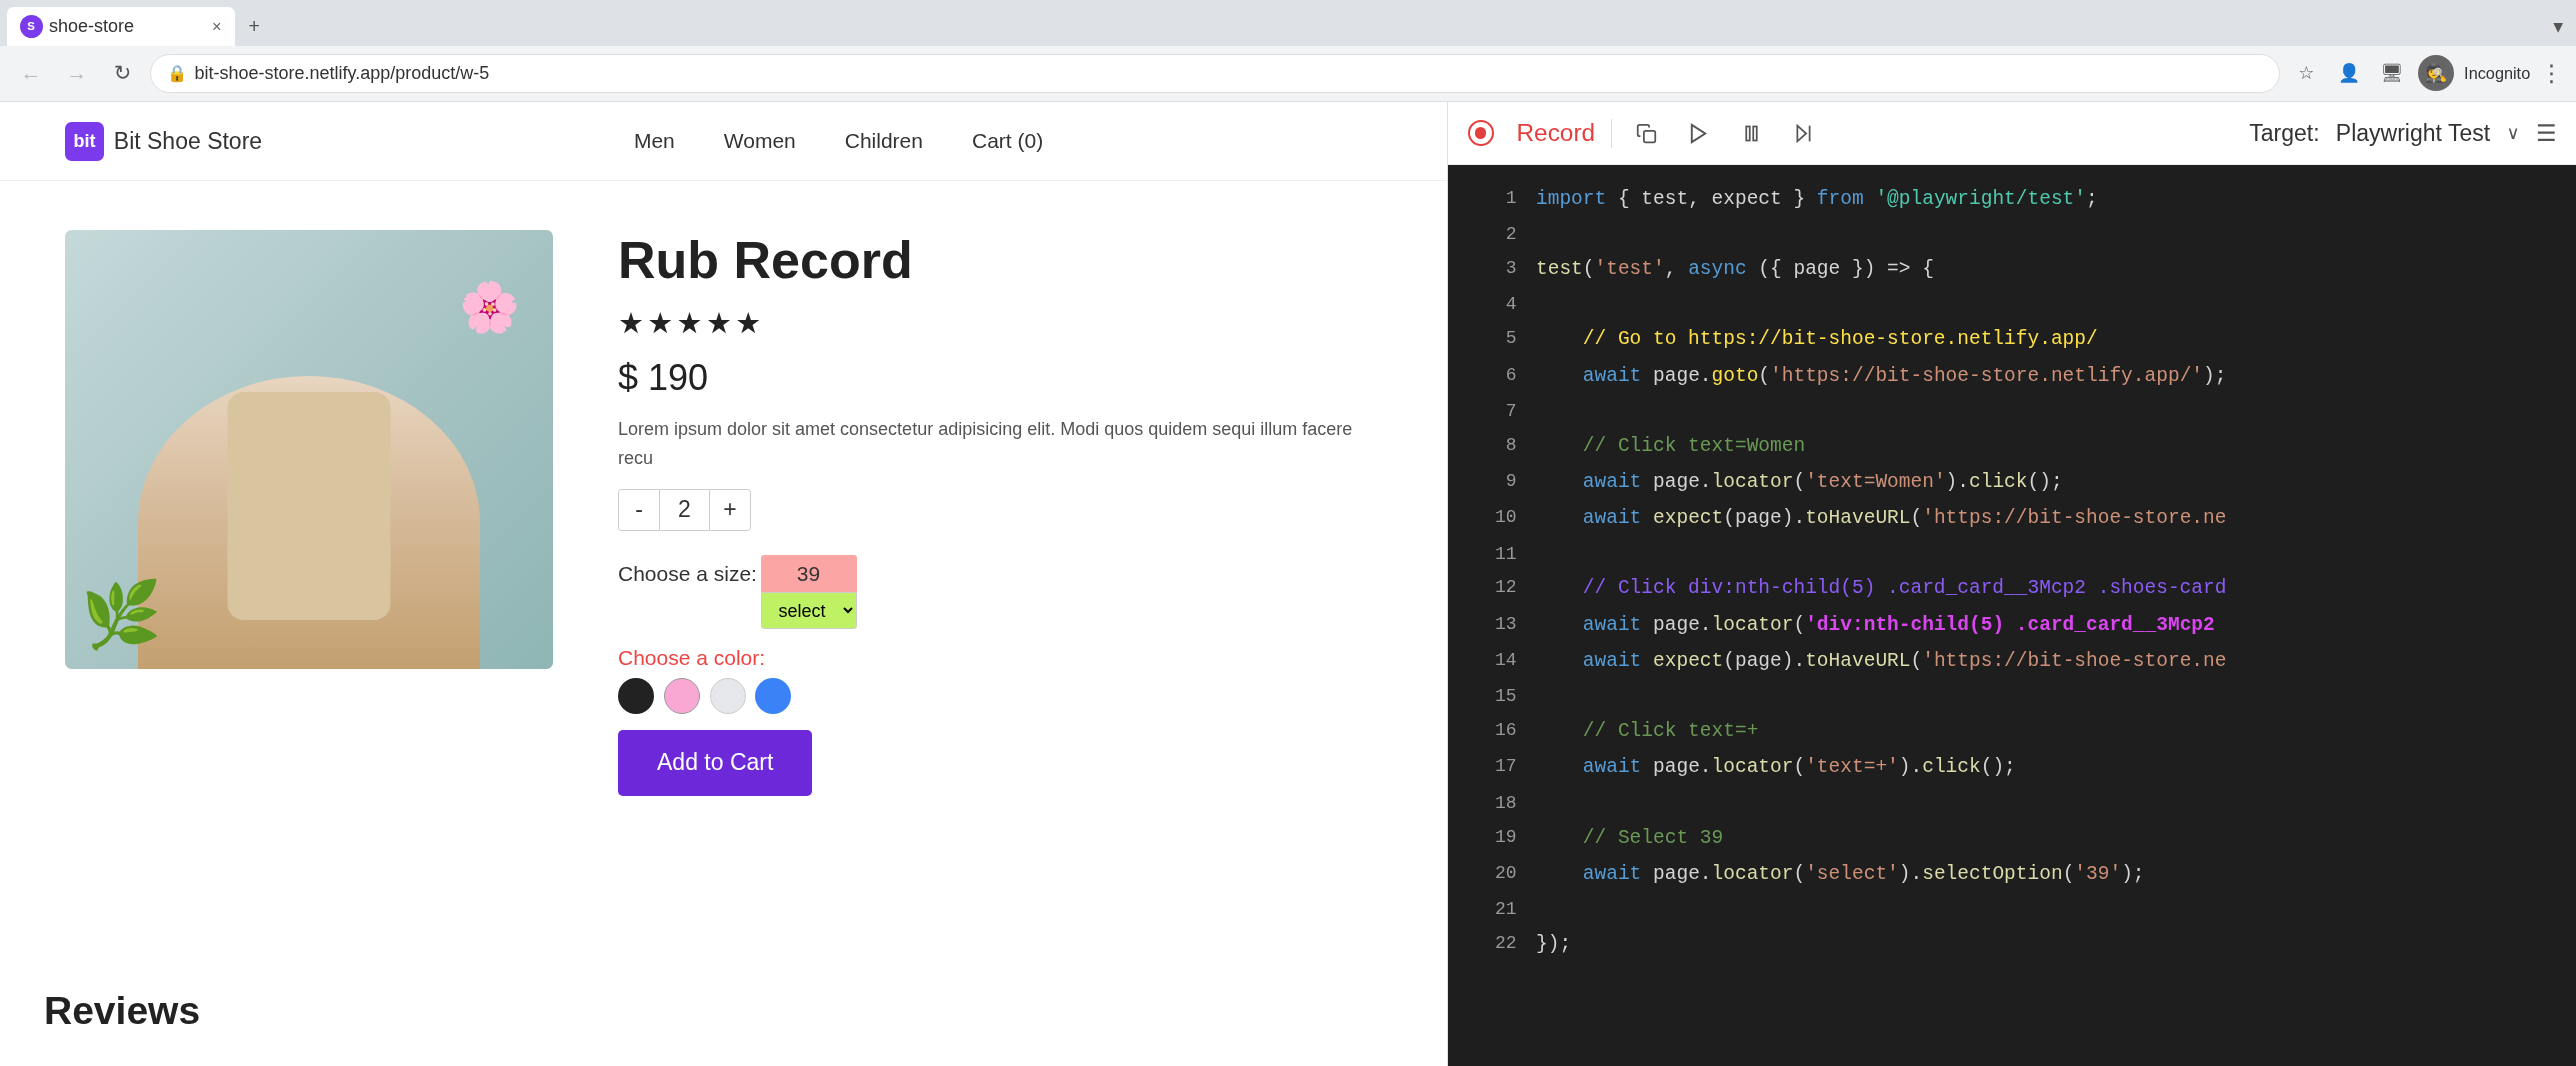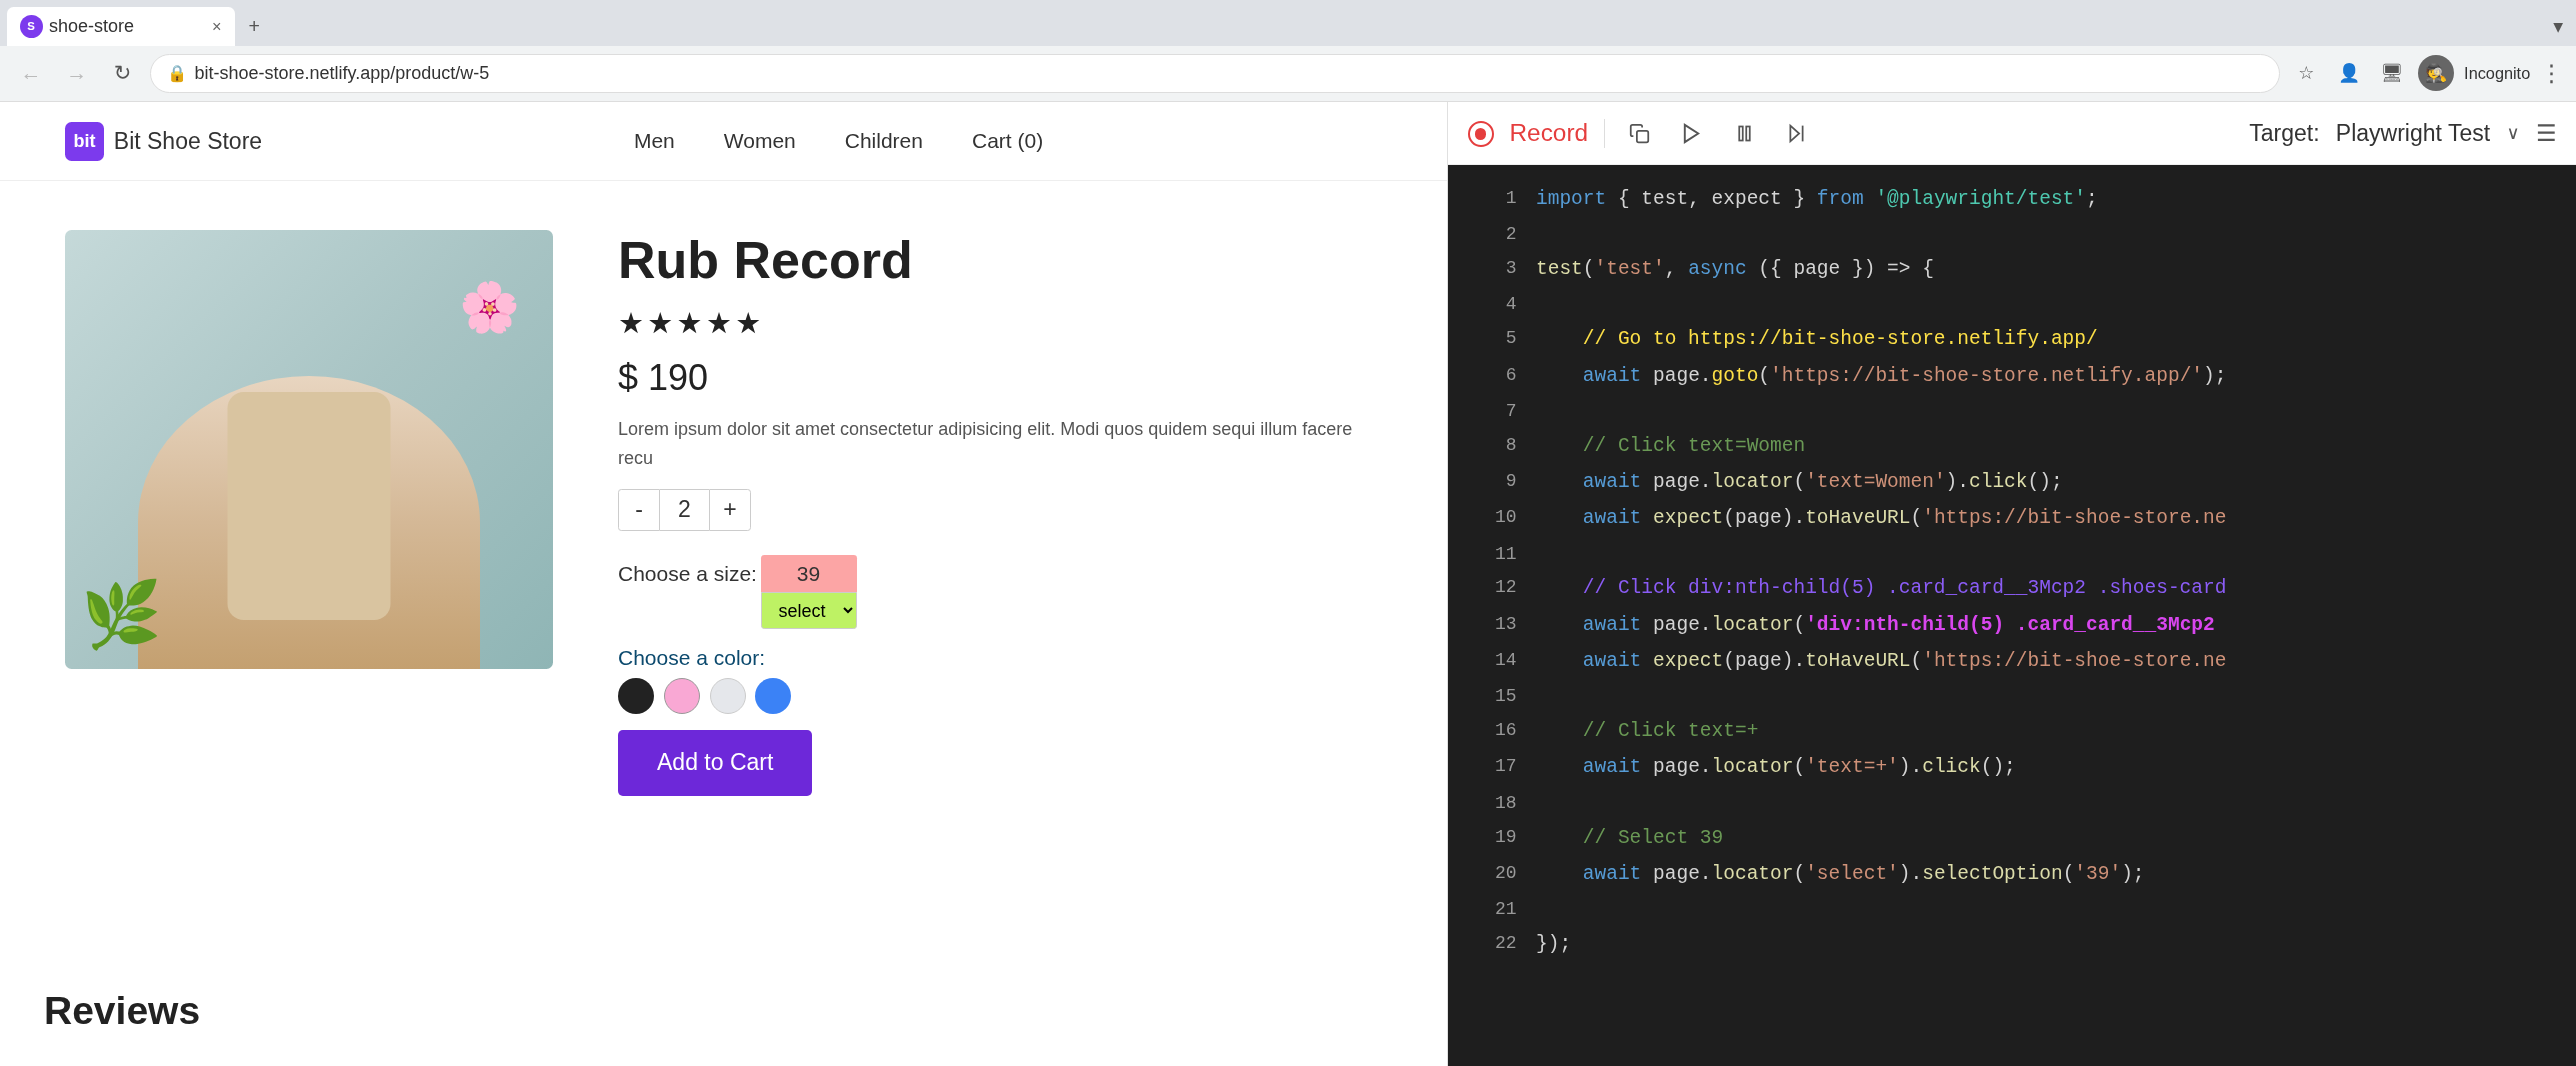--- a/index.html
+++ b/index.html
@@ -54,38 +54,38 @@
     .qty-btn { width: 42px; height: 42px; border: 0.8px solid #ccc; background: #fff; font-size: 23px; cursor: pointer; display: flex; align-items: center; justify-content: center; color: #333; }
     .qty-btn:first-child { border-radius: 3.3px 0 0 3.3px; }
     .qty-btn:last-child { border-radius: 0 3.3px 3.3px 0; }
     .qty-value { width: 49px; height: 42px; border-top: 0.8px solid #ccc; border-bottom: 0.8px solid #ccc; border-left: none; border-right: none; display: flex; align-items: center; justify-content: center; font-size: 23px; color: #333; }
 
     .size-label { font-size: 21px; color: #333; }
     .size-display { display: flex; flex-direction: column; gap: 3.3px; }
     .size-value { background: #fca5a5; color: #333; padding: 6.5px 16.3px; font-size: 21px; border-radius: 3.3px 3.3px 0 0; text-align: center; }
     .size-select-box { background: #bef264; border: 0.8px solid #ccc; padding: 6.5px 13px; font-size: 18px; border-radius: 0 0 3.3px 3.3px; cursor: pointer; }
 
-    .color-label { font-size: 21px; color: #0c4a6e; }
+    .color-label { font-size: 21px; color: #ef4444; }
     .color-options { display: flex; gap: 9.8px; align-items: center; }
     .color-swatch { width: 36px; height: 36px; border-radius: 50%; cursor: pointer; border: 1.6px solid transparent; }
     .color-swatch.active { border-color: #999; }
     .color-black { background: #222; }
     .color-pink { background: #f9a8d4; }
     .color-white { background: #e5e7eb; border: 0.8px solid #ccc; }
     .color-blue { background: #3b82f6; }
 
     .add-to-cart-btn { background: #6d28d9; color: white; border: none; border-radius: 4.9px; padding: 19.5px 39px; font-size: 23px; cursor: pointer; align-self: flex-start; }
 
     .reviews-section { padding: 33px 44px; }
     .reviews-title { font-size: 39px; font-weight: 600; color: #222; }
 
     
     .code-editor { flex: 1; background: #fff; display: flex; flex-direction: column; border-left: 0.8px solid #e0e0e0; }
     .editor-toolbar { display: flex; align-items: center; padding: 13px 19.5px; border-bottom: 0.8px solid #eee; gap: 16.3px; background: #fff; }
-    .record-btn { display: flex; align-items: flex-end; gap: 16px; cursor: pointer; }
+    .record-btn { display: flex; align-items: center; gap: 23px; cursor: pointer; }
     .record-dot { width: 26px; height: 26px; border-radius: 50%; border: 2.4px solid #e53e3e; background: transparent; display: flex; align-items: center; justify-content: center; }
     .record-dot-inner { width: 11.4px; height: 11.4px; border-radius: 50%; background: #e53e3e; }
     .record-text { font-size: 24.4px; font-weight: 500; color: #e53e3e; }
     .toolbar-divider { width: 0.8px; height: 29px; background: #ddd; }
     .toolbar-icon-btn { width: 36px; height: 36px; display: flex; align-items: center; justify-content: center; cursor: pointer; color: #555; font-size: 21px; border-radius: 3.3px; }
     .play-btn { width: 36px; height: 36px; display: flex; align-items: center; justify-content: center; cursor: pointer; color: #555; font-size: 21px; }
     .toolbar-spacer { flex: 1; }
     .target-label { font-size: 23px; color: #333; }
     .target-value { font-size: 23px; font-weight: 500; color: #333; }
     .target-chevron { font-size: 18px; color: #555; cursor: pointer; }

